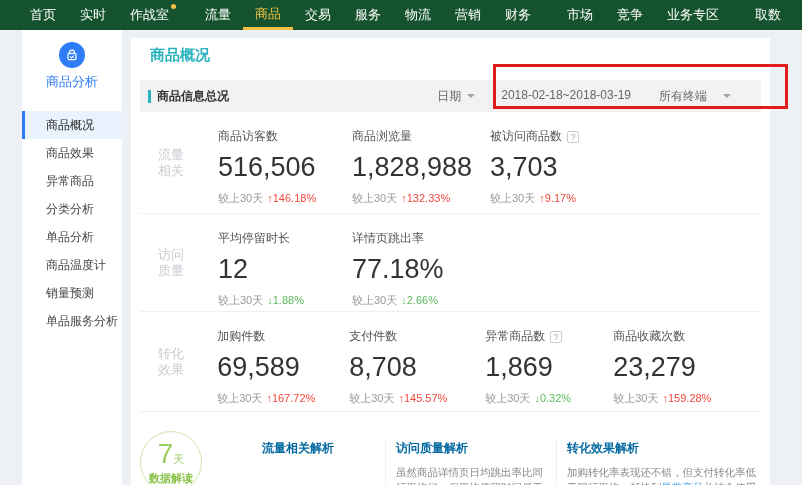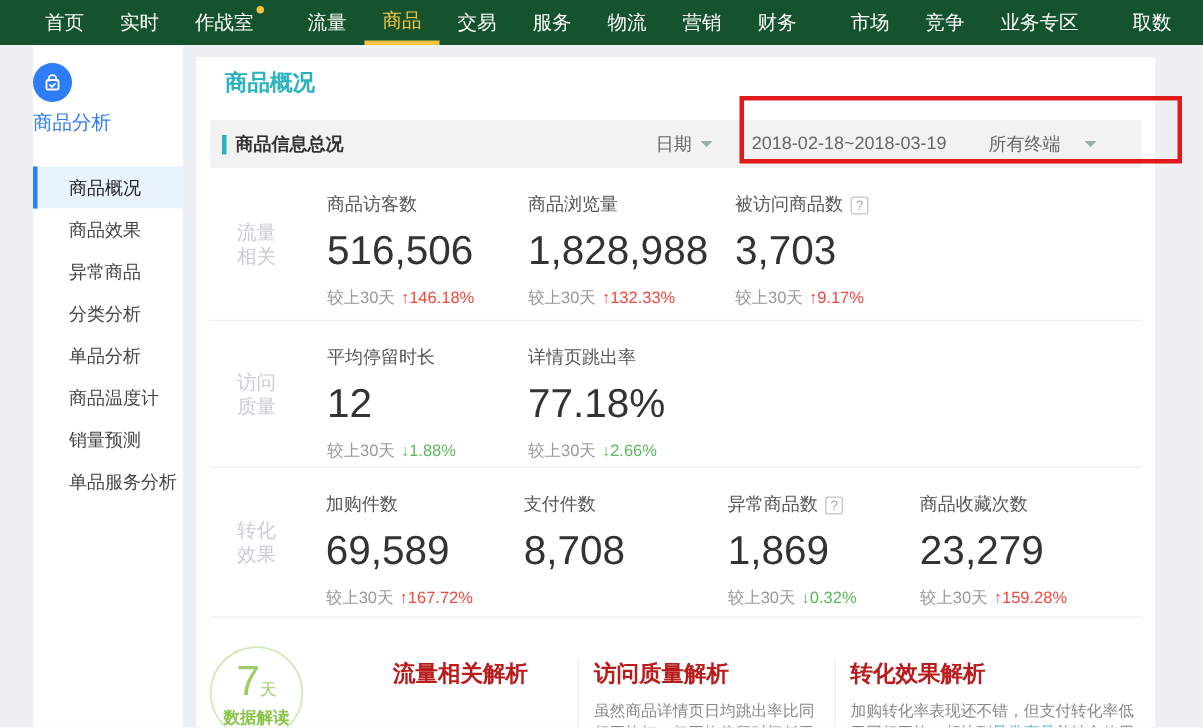--- a/index.html
+++ b/index.html
@@ -20,21 +20,21 @@
   }
   .nav-item.active{ color:#f6c244; border-bottom:3px solid #f6c244; line-height:27px; }
   .nav-dot{ position:absolute; top:4px; right:5px; width:5px; height:5px; border-radius:50%; background:#f6c244; }
   .nav-sep{ width:1px; height:12px; background:rgba(255,255,255,.38); align-self:center; margin:0 6px; }
 
   
   .sidebar{
     position:absolute; left:22px; top:30px; width:100px; height:455px;
     background:#fff; padding-top:12px;
   }
-  .side-head{ text-align:left; }
+  .side-head{ text-align:center; }
   .side-icon{ width:26px; height:26px; border-radius:50%; background:#2e7cf6;
     display:inline-flex; align-items:center; justify-content:center; }
   .side-group-label{ color:#2e7cf6; font-size:13px; margin-top:5px; }
   .side-menu{ margin-top:20px; }
   .side-item{
     height:28px; line-height:28px; font-size:12px; color:#444;
     padding-left:21px; cursor:pointer; border-left:3px solid transparent; white-space:nowrap;
   }
   .side-item.active{ background:#e8f3fd; border-left-color:#2e7cf6; color:#222; }
 
@@ -83,21 +83,21 @@
   
   .insights{ position:relative; margin:0 9px; border-top:1px solid #f0f0f2; height:120px; }
   .badge{
     position:absolute; left:0; top:19px; width:62px; height:62px; border-radius:50%;
     border:1px solid #cbe6ab; text-align:center; padding-top:6px;
   }
   .badge-big{ font-size:28px; color:#9ccc65; display:inline; font-weight:400; }
   .badge-unit{ font-size:11px; color:#9ccc65; }
   .badge-caption{ font-size:11px; color:#8bc34a; font-weight:bold; margin-top:1px; }
   .icol{ position:absolute; top:28px; }
-  .icol h4{ font-size:15px; color:#b91c1c; margin-bottom:8px; }
+  .icol h4{ font-size:12px; color:#0369a1; margin-bottom:8px; }
   .icol p{ font-size:10.5px; color:#888; line-height:15px; }
   .c1{ left:122px; width:110px; } .c2{ left:256px; width:152px; } .c3{ left:427px; width:196px; }
   .vsep{ position:absolute; top:28px; width:1px; height:70px; background:#eef0f3; }
   .v1{ left:245px; } .v2{ left:416px; }
   .ilink{ color:#3aa0e8; cursor:pointer; }
 
   
   .red-box{
     position:absolute; left:493px; top:64px; width:295px; height:45px;
     border:3px solid #e11b1b; pointer-events:none;
@@ -219,20 +219,21 @@
             <span>加购件数</span>
           </div>
           <div class="mvalue">69,589</div>
           <div class="mcompare"><span>较上30天</span><span class="delta up">↑167.72%</span></div>
         </div>
         <div class="mcell w2">
           <div class="mlabel">
             <span>支付件数</span>
           </div>
           <div class="mvalue">8,708</div>
+          <div class="mcompare"><span>较上30天</span><span class="delta up">↑145.57%</span></div>
         </div>
         <div class="mcell w3">
           <div class="mlabel">
             <span>异常商品数</span>
             <span class="help">?</span>
           </div>
           <div class="mvalue">1,869</div>
           <div class="mcompare"><span>较上30天</span><span class="delta down">↓0.32%</span></div>
         </div>
         <div class="mcell w4">

